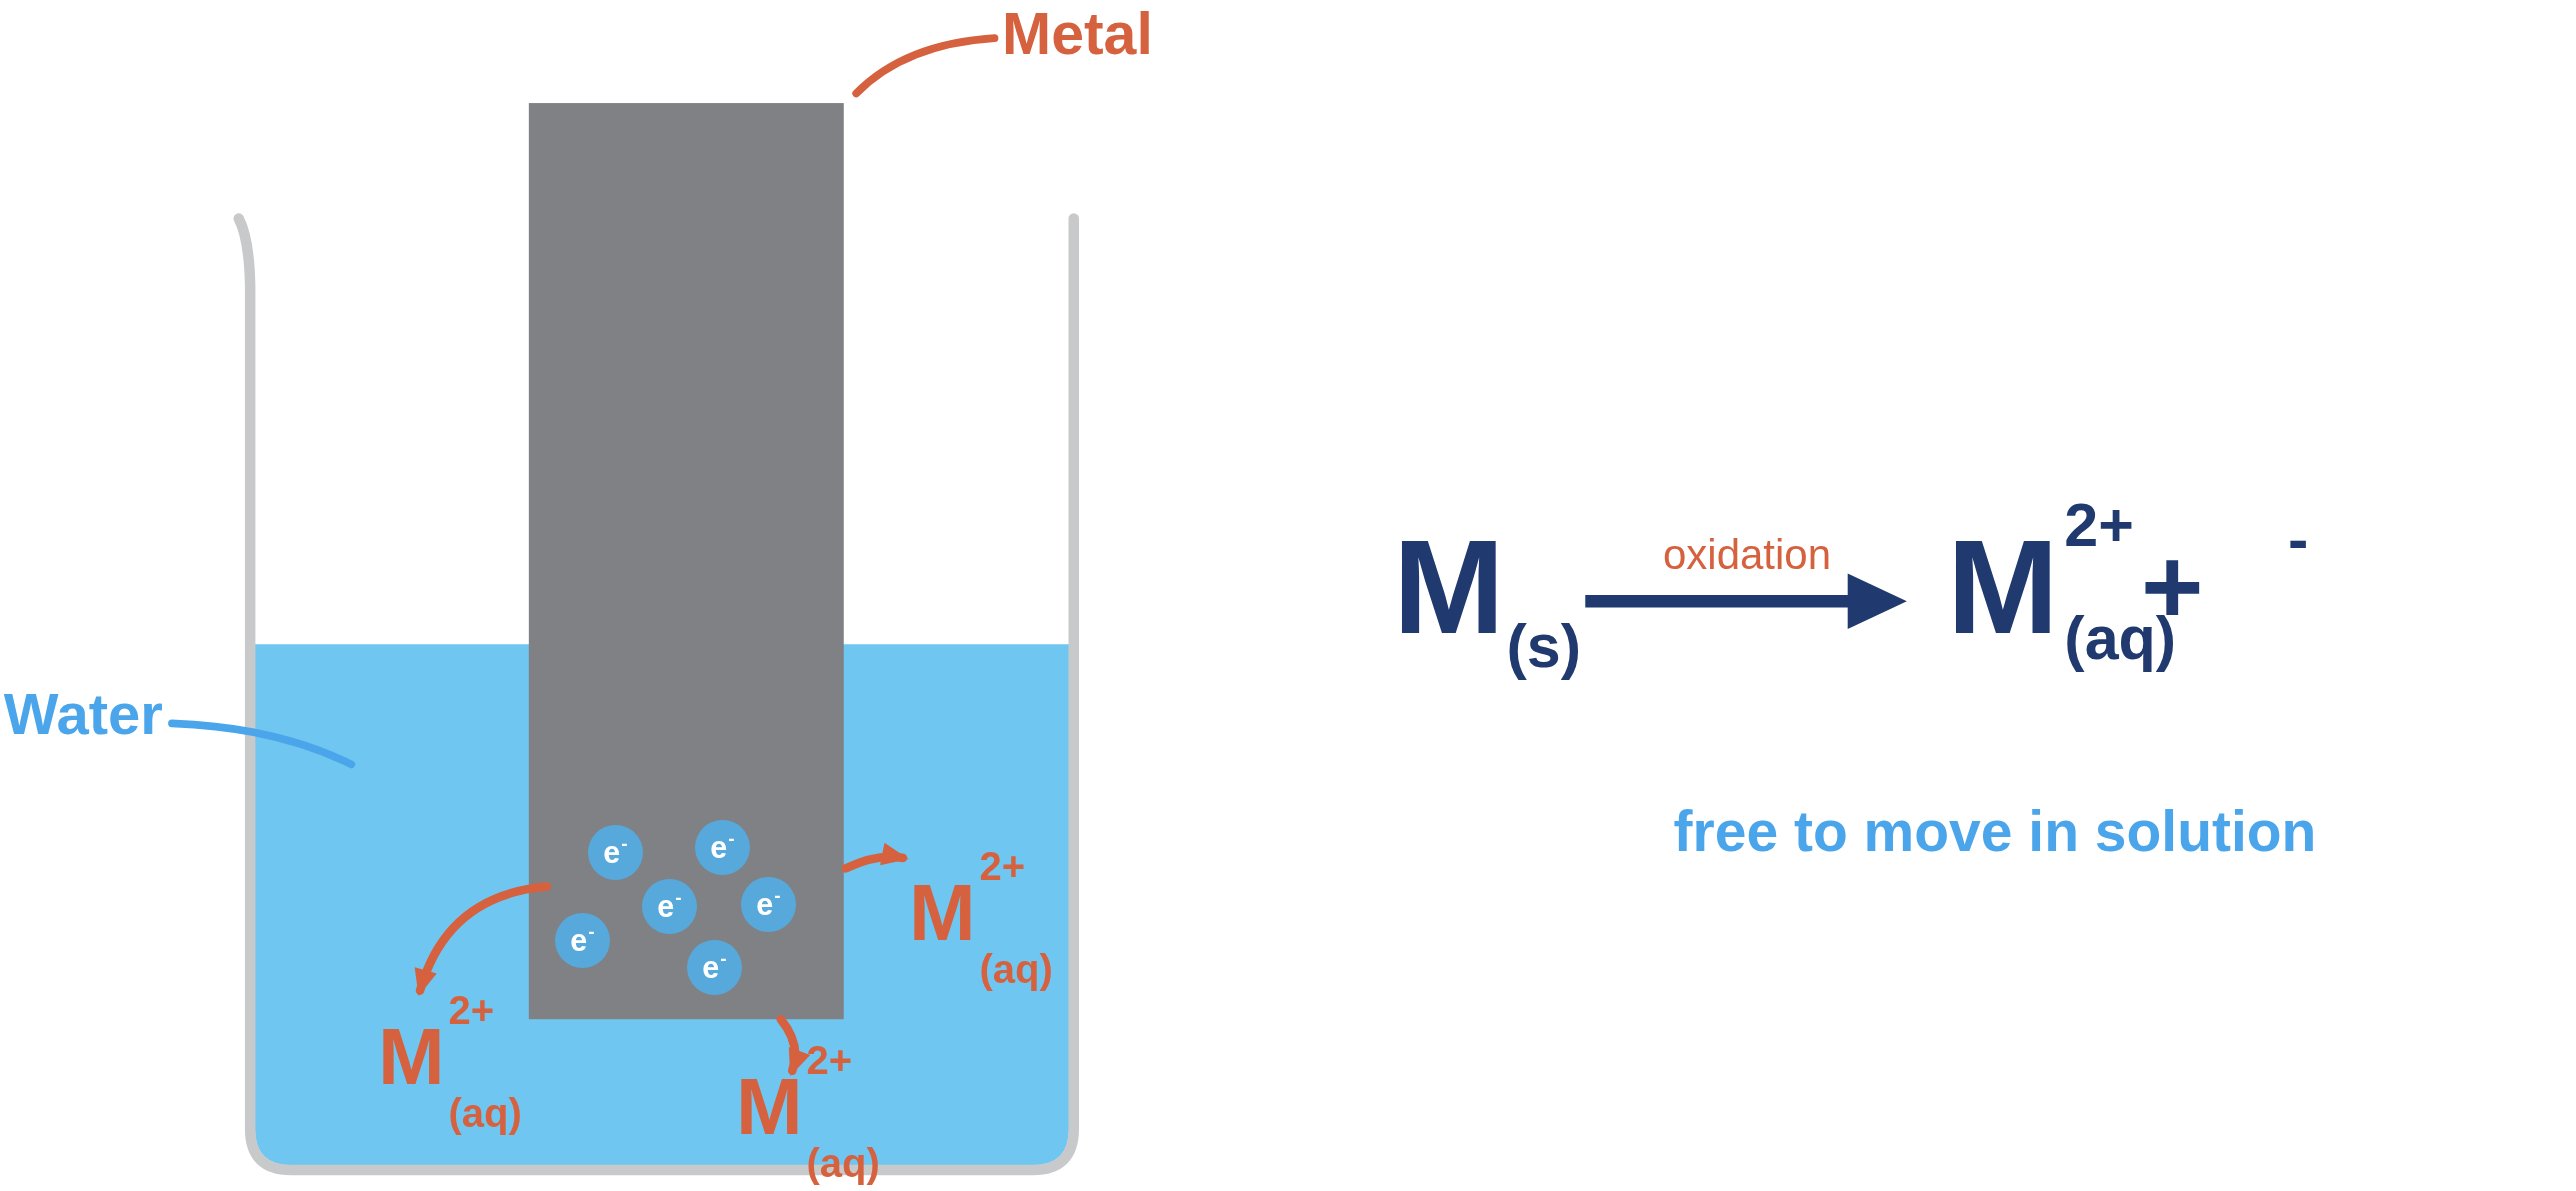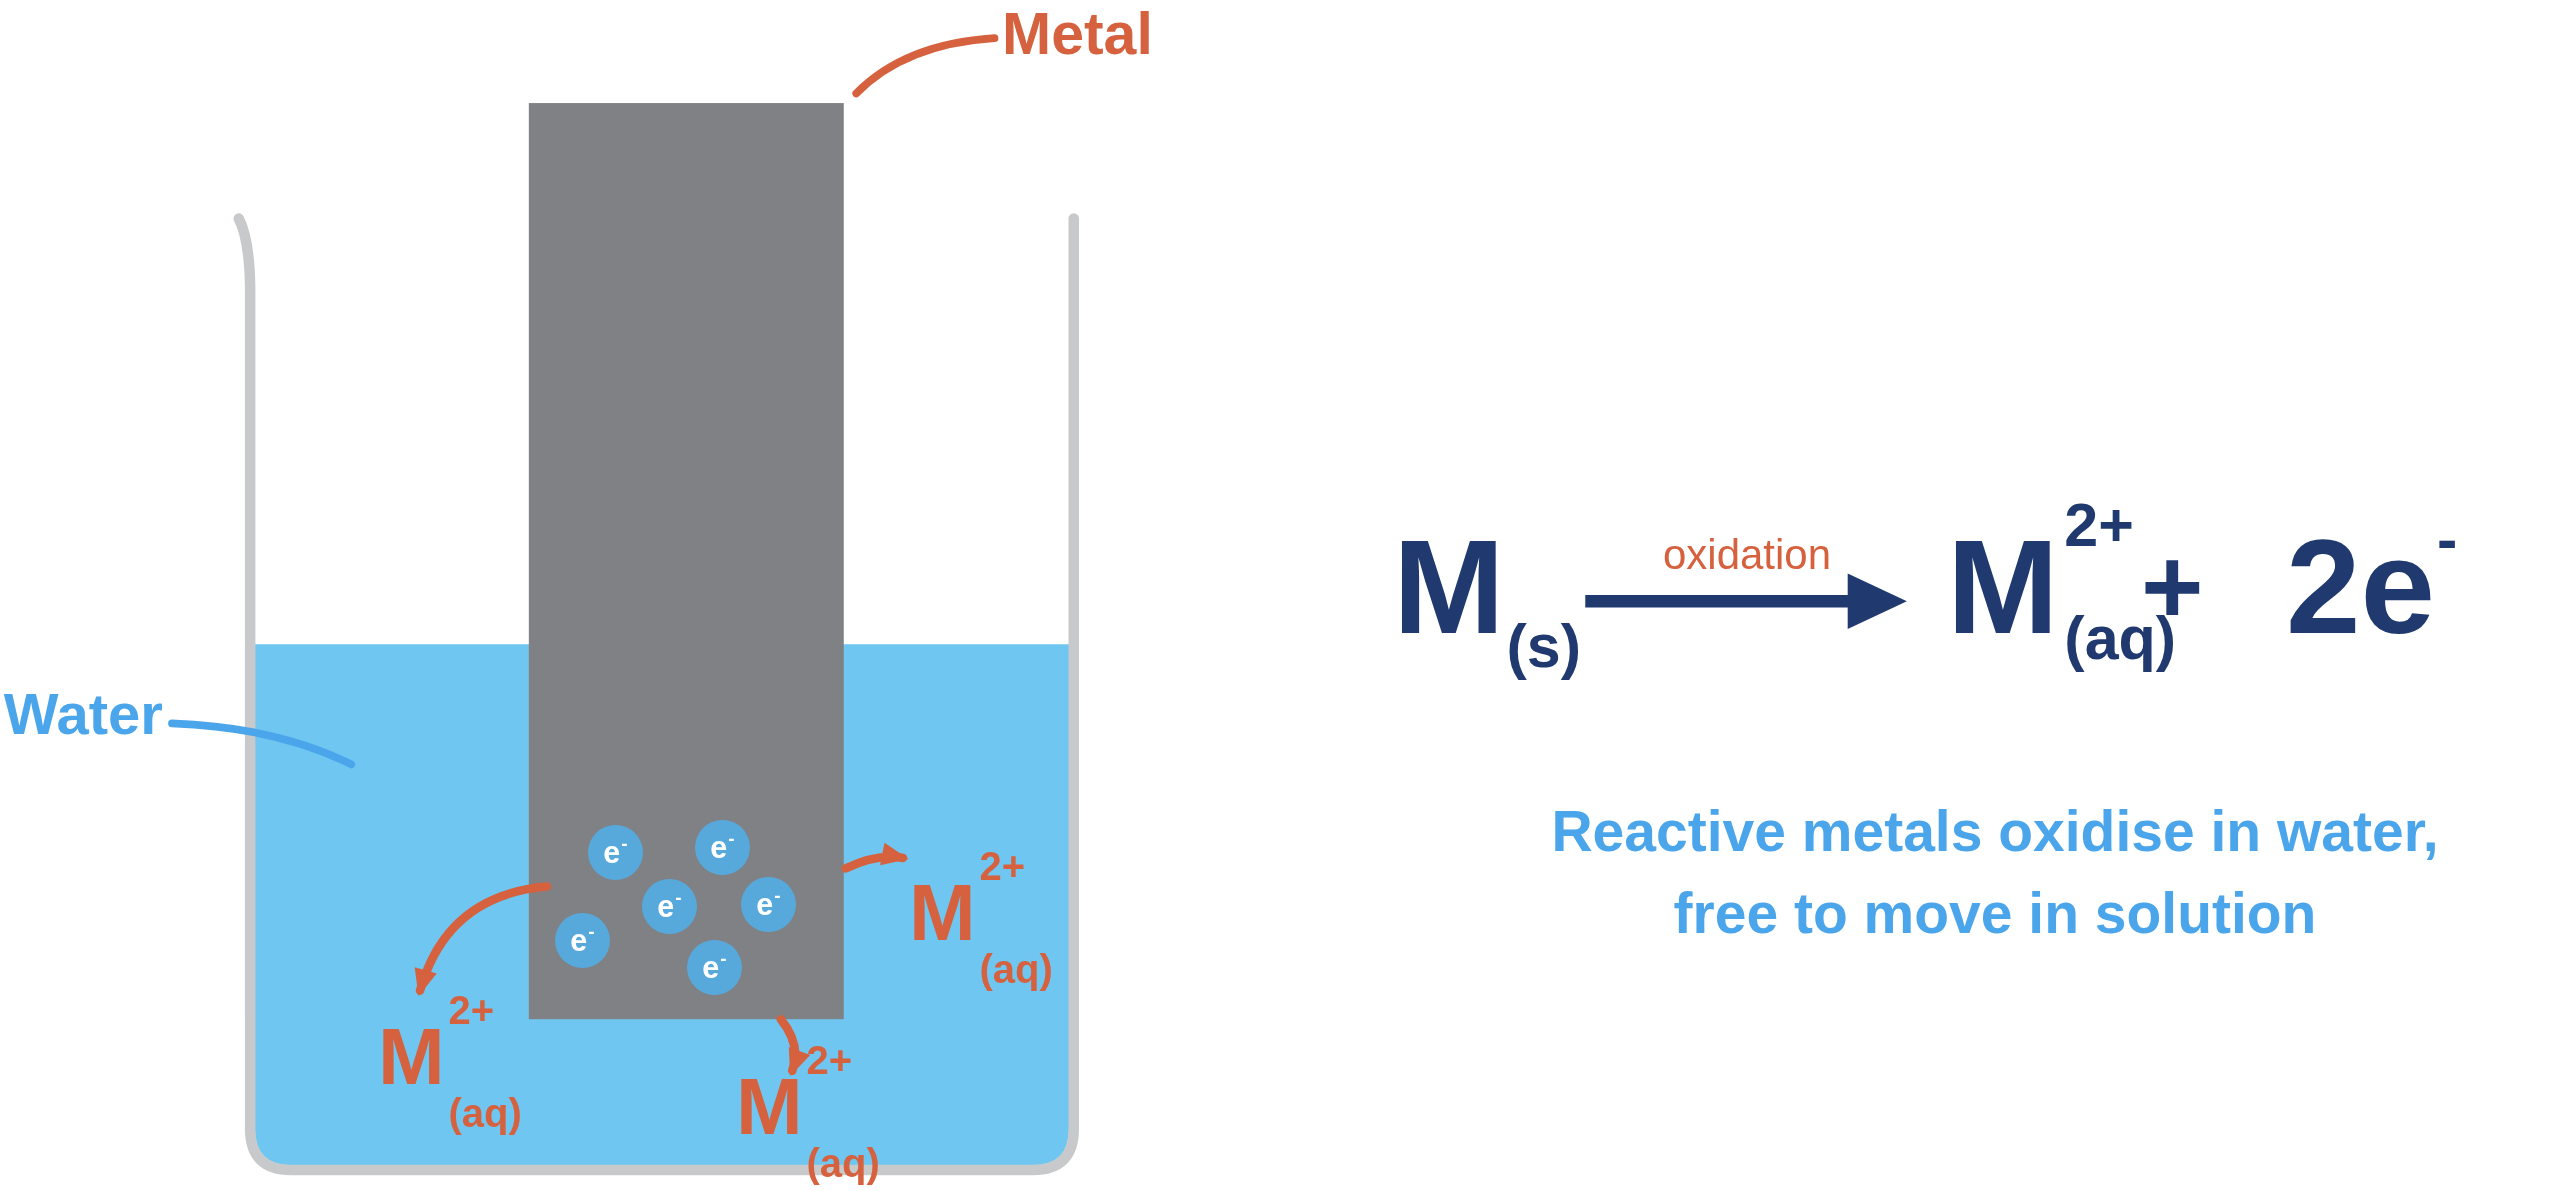--- a/index.html
+++ b/index.html
@@ -160,23 +160,21 @@
     <span class="eq-big">M</span>
     <span class="eq-stack">
       <span>2+</span>
       <span>(aq)</span>
     </span>
   </div>
 
   <div class="abs eq eq-plus">+</div>
 
   <div class="abs eq eq-electrons">
-    <span class="eq-big">2e</span>
     <span class="eq-esup">-</span>
   </div>
 
   <div class="abs caption">
-    <div>Reactive metals oxidise in water,</div>
     <div>free to move in solution</div>
   </div>
 
 </div>
 
 
 </body></html>

